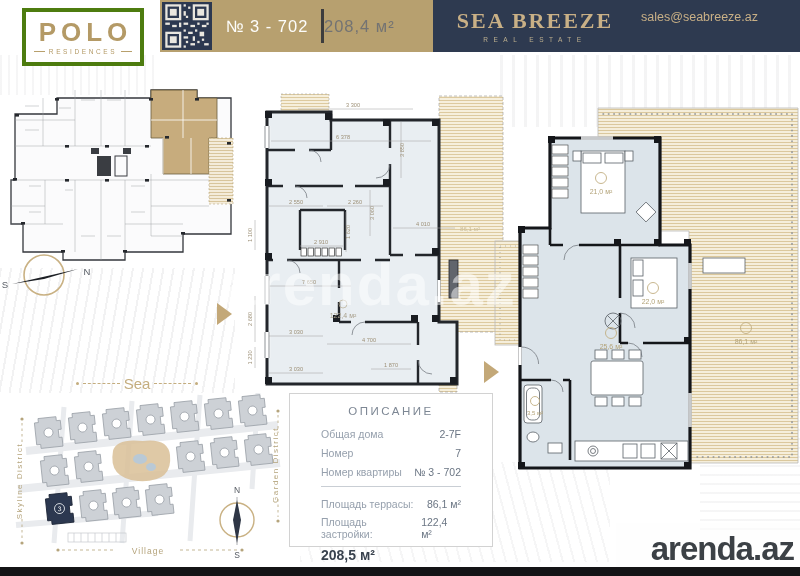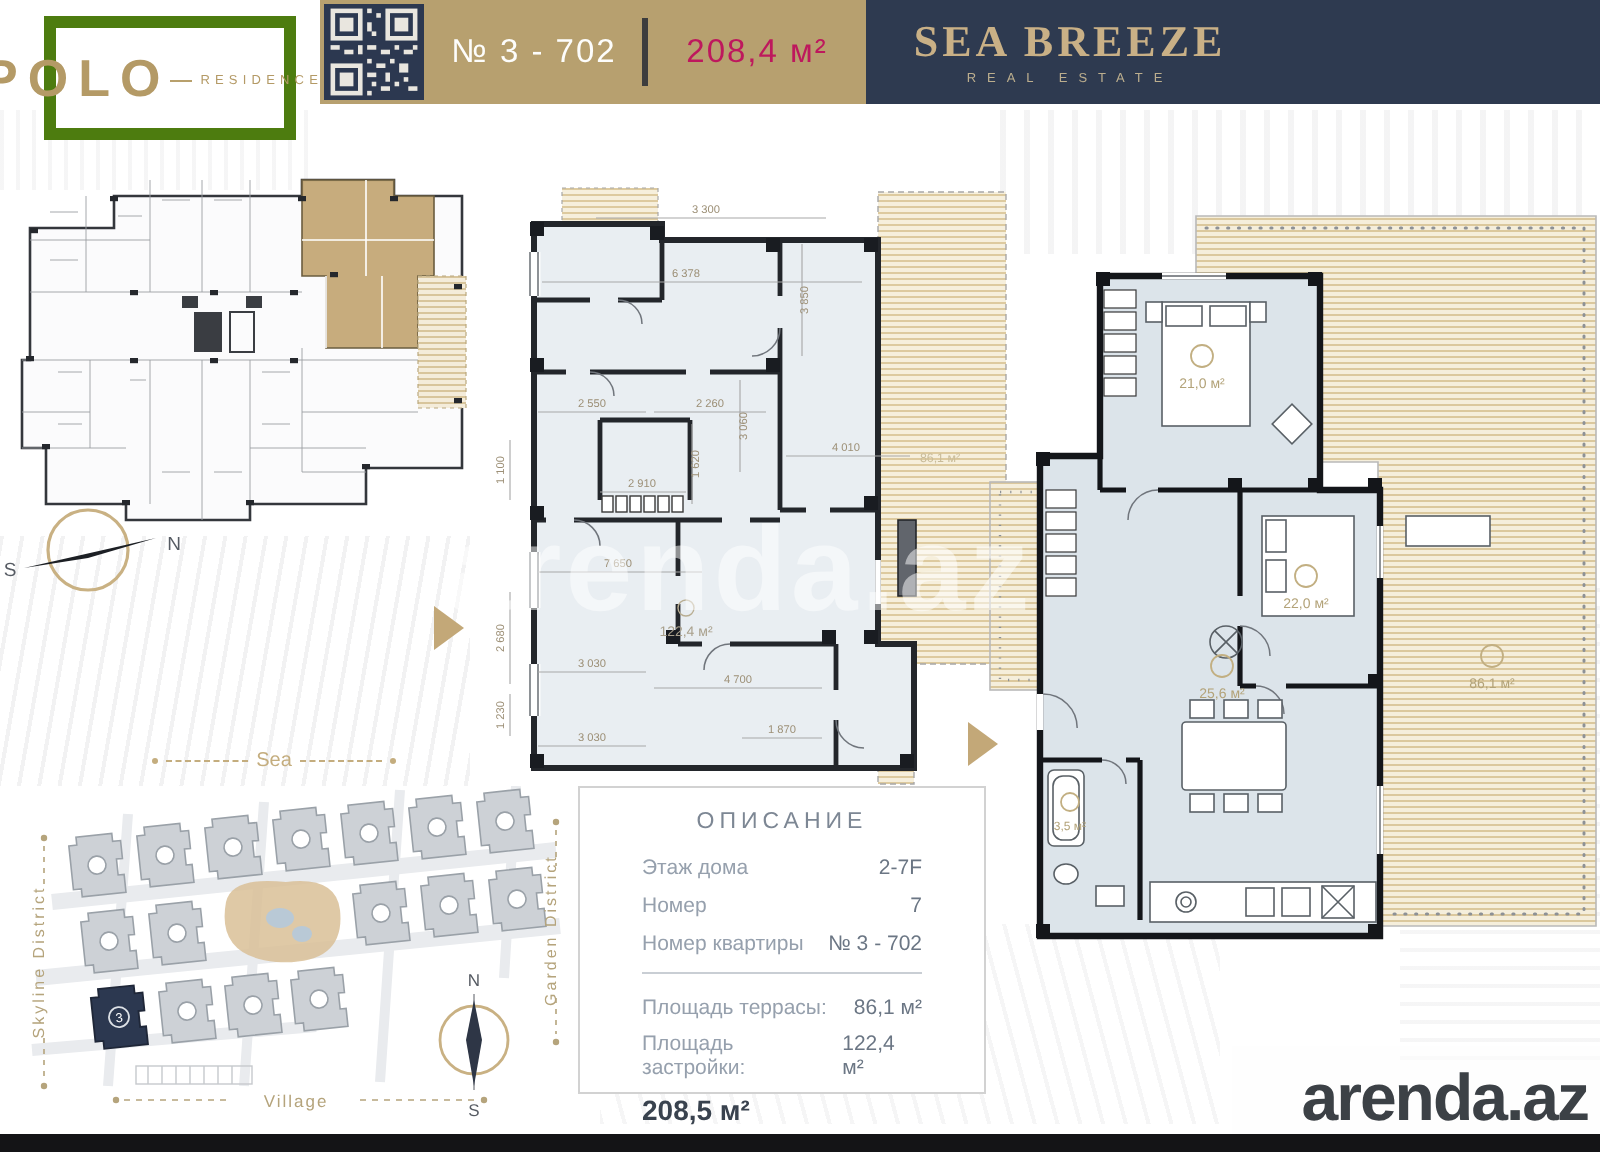--- a/index.html
+++ b/index.html
@@ -1,31 +1,31 @@
 <!DOCTYPE html>
 <html><head>
 <meta charset="utf-8">
 <style>
   html,body{margin:0;padding:0;background:#e9e9e9;}
   .page{position:relative;width:800px;height:576px;background:#ffffff;overflow:hidden;
         font-family:"Liberation Sans",sans-serif;}
   
   .hdr-gold{position:absolute;left:160px;top:0;width:273px;height:52px;background:#b7a06f;z-index:50;}
   .hdr-navy{position:absolute;left:433px;top:0;width:367px;height:52px;background:#2e3a50;z-index:50;}
-  .logo-box{position:absolute;left:22px;top:8px;width:114px;height:50px;border:6px solid #4d7c0f;
-            background:#fff;display:flex;align-items:center;justify-content:center;z-index:55;}
+  .logo-box{position:absolute;left:22px;top:8px;width:114px;height:50px;border:4px solid #4d7c0f;
+            background:#fff;display:flex;flex-direction:column;align-items:center;justify-content:center;z-index:55;}
   .logo-title{font-size:26px;letter-spacing:5px;color:#b49a66;font-weight:600;line-height:1;margin-left:5px;}
   .logo-sub{font-size:6.5px;letter-spacing:2.6px;color:#b49a66;margin-top:3px;display:flex;align-items:center;gap:4px;}
   .logo-rule{display:inline-block;width:11px;height:1px;background:#b8a06c;}
   .qr{position:absolute;left:162px;top:2px;width:50px;height:48px;background:#2c3850;z-index:56;}
   .unit-no{position:absolute;left:213px;top:0;width:108px;height:52px;line-height:52px;text-align:center;
            color:#fdfdfb;font-size:16.5px;letter-spacing:1px;font-weight:400;z-index:56;}
   .hdr-sep{position:absolute;left:321px;top:9px;width:2.5px;height:34px;background:#3d3d3d;z-index:56;}
-  .unit-area{position:absolute;left:324px;top:0;width:109px;height:52px;line-height:52px;text-align:center;
-             color:#be185d;font-size:16.5px;letter-spacing:1px;z-index:56;border-radius:13px;}
+  .unit-area{position:absolute;left:324px;top:0;width:109px;height:52px;line-height:52px;
+             color:#737373;font-size:16.5px;letter-spacing:1px;z-index:56;border-radius:13px;}
   .brand{position:absolute;left:455px;top:8px;width:160px;text-align:center;z-index:56;}
   .brand-name{font-family:"Liberation Serif",serif;color:#c9b086;font-size:22px;letter-spacing:2px;font-weight:700;}
   .brand-tag{font-size:6.5px;letter-spacing:5.5px;color:#bcae8e;margin-top:2px;}
   .contact{position:absolute;right:42px;top:9px;text-align:right;color:#c9b086;font-size:12.5px;
            line-height:17px;font-weight:400;z-index:56;}
   
   .bgtex{position:absolute;z-index:1;pointer-events:none;}
   .bg1{left:0;top:268px;width:235px;height:125px;
        background:repeating-linear-gradient(100deg,rgba(70,70,80,.07) 0 2px,transparent 2px 10px);}
   .bg2{left:500px;top:55px;width:300px;height:72px;
@@ -33,21 +33,21 @@
   .bg3{left:300px;top:462px;width:310px;height:100px;
        background:repeating-linear-gradient(75deg,rgba(70,70,80,.05) 0 2px,transparent 2px 11px);}
   .bg4{left:700px;top:290px;width:100px;height:240px;
        background:repeating-linear-gradient(0deg,rgba(70,70,80,.05) 0 2px,transparent 2px 9px);}
   .bg5{left:0;top:55px;width:160px;height:40px;
        background:repeating-linear-gradient(90deg,rgba(70,70,80,.05) 0 2px,transparent 2px 8px);}
   
   .svgabs{position:absolute;z-index:10;}
   
   .sea{position:absolute;left:76px;top:375px;width:122px;display:flex;align-items:center;gap:4px;
-       color:#c4ad7e;font-size:10px;z-index:12;}
+       color:#c4ad7e;font-size:15px;z-index:12;}
   .sea .dot{width:3px;height:3px;border-radius:50%;background:#c4ad7e;}
   .sea .dash{flex:1;border-top:1px dashed #c4ad7e;height:0;}
   
   .arrow{position:absolute;width:0;height:0;border-top:11px solid transparent;
          border-bottom:11px solid transparent;border-left:15px solid #c3a878;z-index:20;}
   
   .desc{position:absolute;left:289px;top:393px;width:204px;height:154px;background:#fff;
         border:1px solid #d2d2d2;box-sizing:border-box;padding:11px 31px 8px;z-index:25;}
   .desc-title{text-align:center;font-size:11.5px;letter-spacing:2.5px;color:#7d8794;margin-bottom:11px;}
   .drow{display:flex;justify-content:space-between;font-size:10.5px;margin-bottom:6.8px;}
@@ -133,20 +133,21 @@
   </div>
   <div class="unit-no">№ 3 - 702</div>
   <div class="hdr-sep"></div>
   <div class="unit-area">208,4 м²</div>
 
   <div class="brand">
     <div class="brand-name">SEA BREEZE</div>
     <div class="brand-tag">REAL ESTATE</div>
   </div>
   <div class="contact">
+    <div>sales@seabreeze.az</div>
   </div>
 
   <svg class="svgabs" style="left:5px;top:86px" width="235" height="182" viewBox="0 0 235 182">
     <defs>
       <pattern id="hzk" width="4" height="3" patternUnits="userSpaceOnUse">
         <rect width="4" height="3" fill="#f4ecda"></rect>
           <rect y="1" width="4" height="1" fill="#d8c59c"></rect>
       </pattern>
     </defs>
     <path d="M10,28 H52 V12 H146 V4 L192,4 V12 H226 V58 H220 V115 H226 V148 H178 V166 H120 V174 H58 V166 H18 V138 H6 V94 H10 Z" fill="#fbfbfc" stroke="#34373c" stroke-width="1.3"></path>
@@ -529,21 +530,21 @@
       <path d="M229,104 V152" stroke="#565b63" stroke-width="0.5"></path>
       <polygon points="229,107 233,127 229,150 225,127" fill="#2e3646"></polygon>
       <text x="229" y="100" font-size="8.5" fill="#565b63" text-anchor="middle">N</text>
       <text x="229" y="165" font-size="8.5" fill="#565b63" text-anchor="middle">S</text>
     </g>
   </svg>
 
   <div class="desc">
     <div class="desc-title">ОПИСАНИЕ</div>
     <div class="drow">
-      <span class="dl">Этаж дома</span>
+      <span class="dl">Общая дома</span>
       <span class="dv">2-7F</span>
     </div>
     <div class="drow">
       <span class="dl">Номер</span>
       <span class="dv">7</span>
     </div>
     <div class="drow">
       <span class="dl">Номер квартиры</span>
       <span class="dv">№ 3 - 702</span>
     </div>

